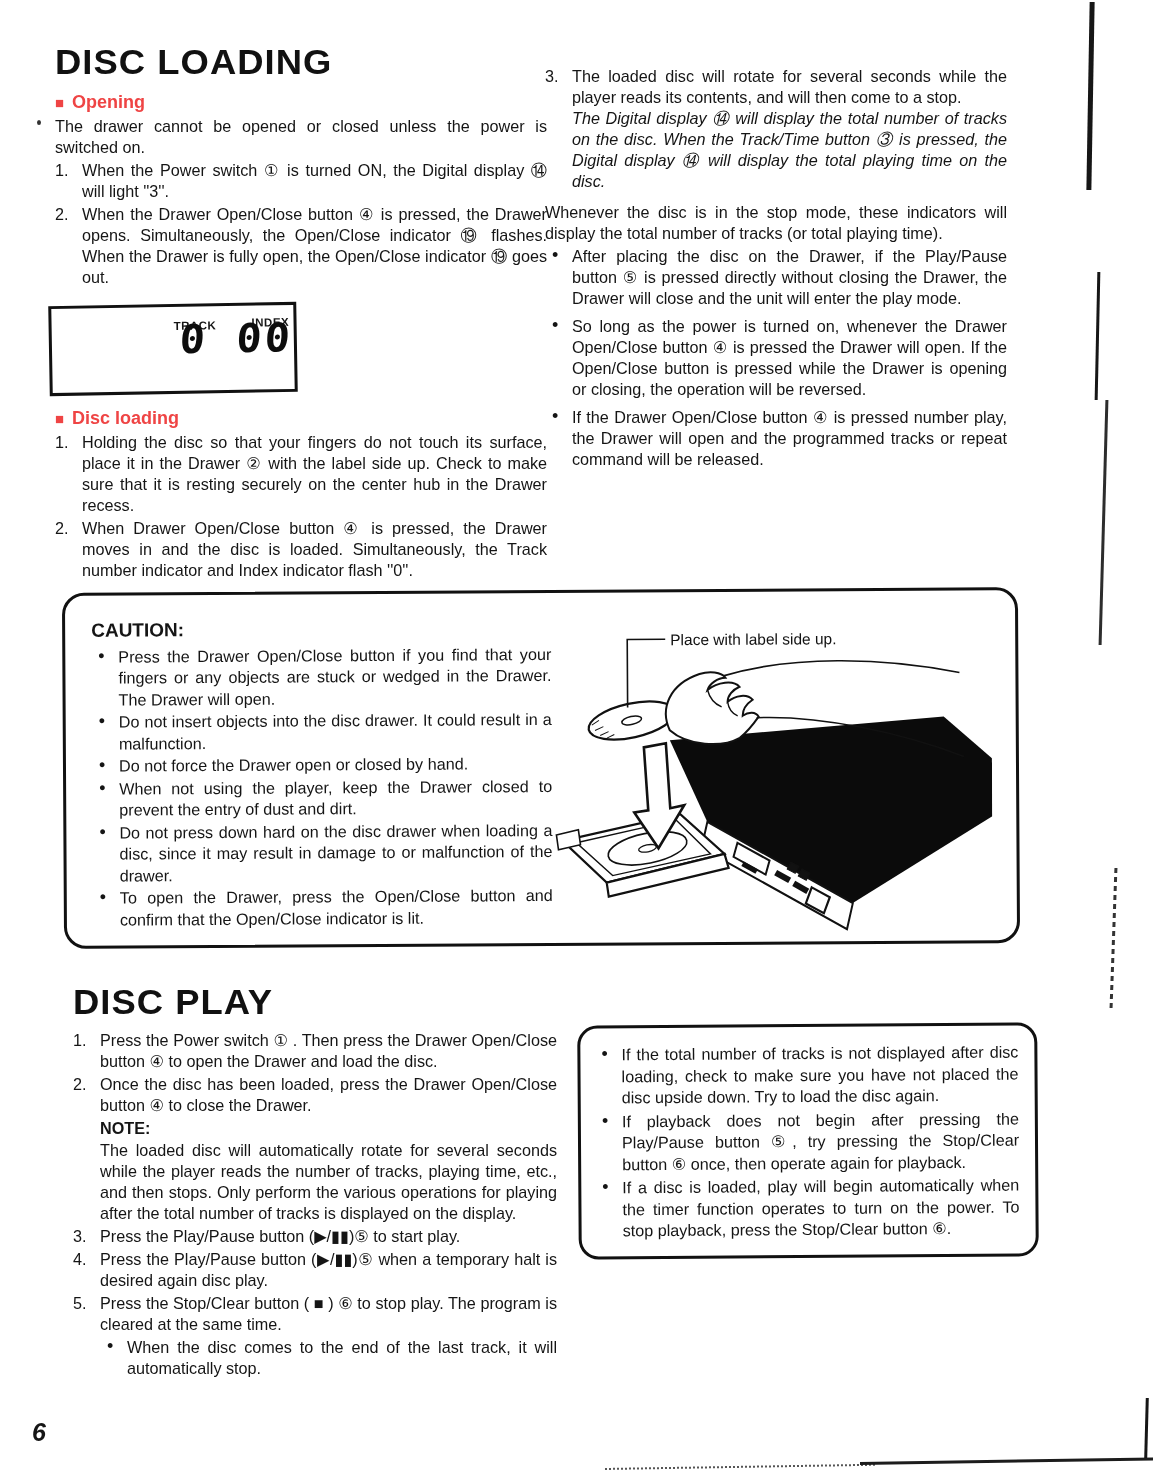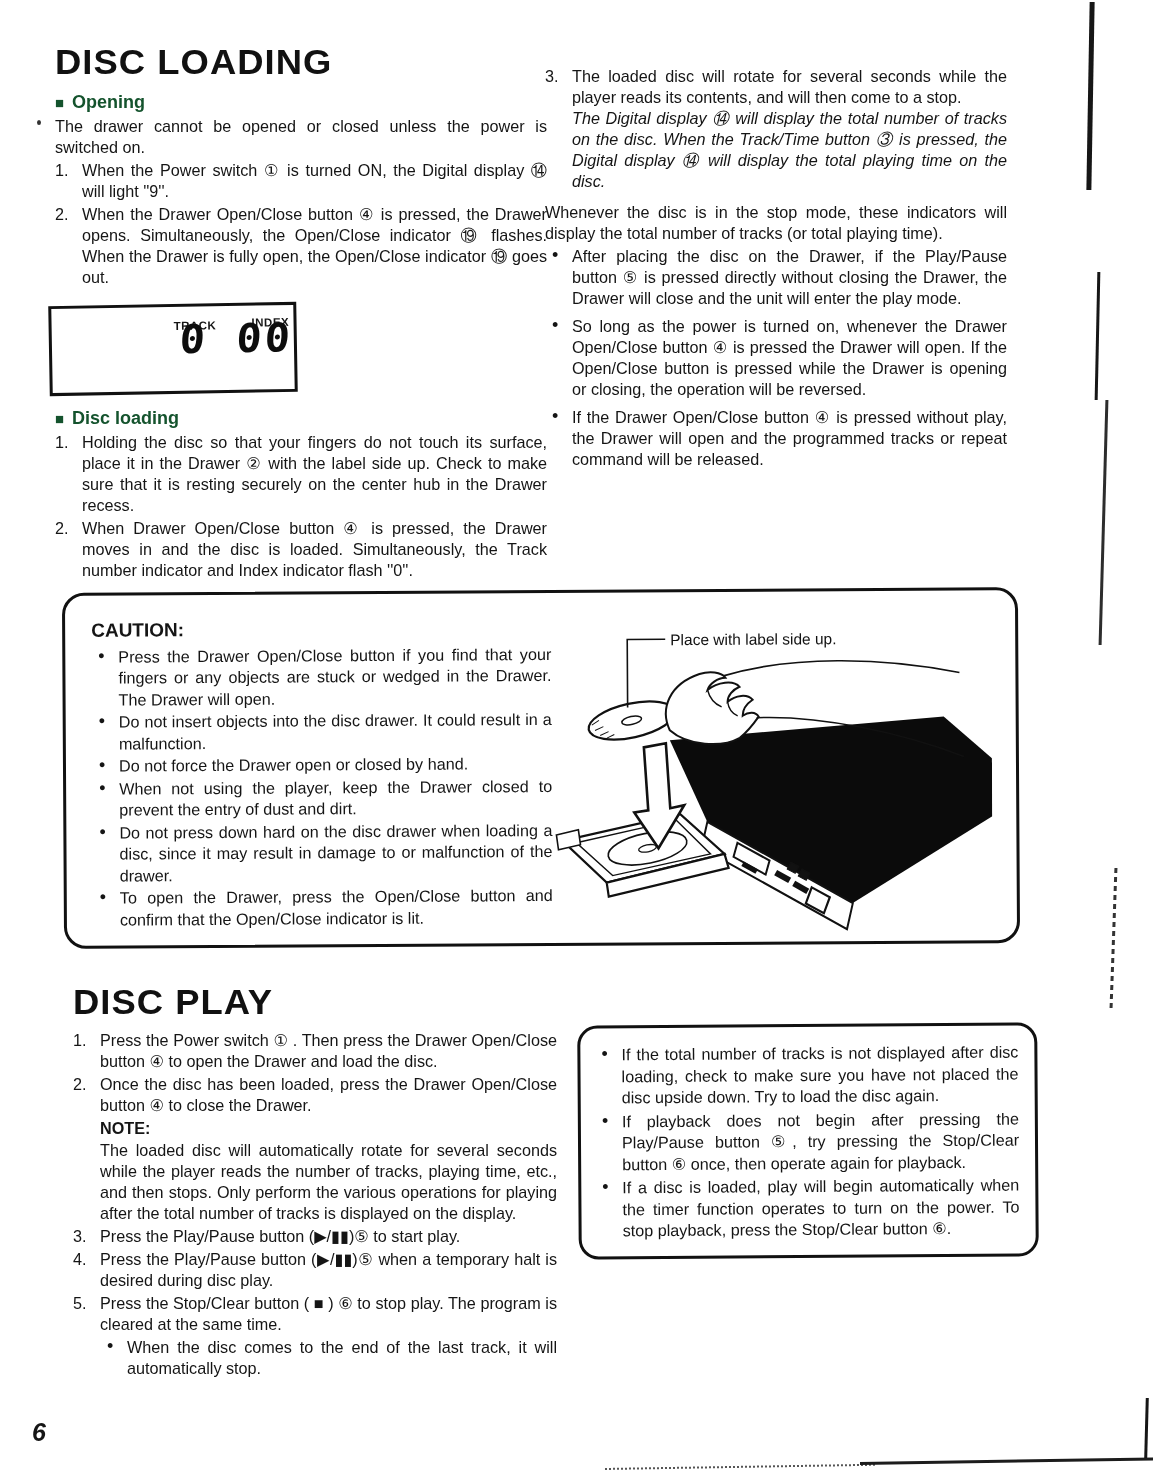--- a/index.html
+++ b/index.html
@@ -5,21 +5,21 @@
   html,body{margin:0;padding:0;background:#e8e8e8;}
   .page{
     position:relative;width:1153px;height:1478px;background:#ffffff;
     font-family:"Liberation Sans",sans-serif;color:#151515;overflow:hidden;
   }
   
   .h-title{
     position:absolute;font-size:35px;font-weight:bold;letter-spacing:1px;
     transform:scaleX(1.04);transform-origin:left top;white-space:nowrap;color:#111;
   }
-  .sec-head{font-size:18px;font-weight:bold;margin:0 0 3px 0;color:#14532d;}
+  .sec-head{font-size:18px;font-weight:bold;margin:0 0 3px 0;color:#ef4444;}
   .sec-head .marker{font-size:15px;margin-right:8px;}
   
   .col{position:absolute;font-size:16.2px;line-height:21px;}
   p.body{margin:0 0 2px 0;text-align:justify;}
   .li{display:flex;margin:0 0 2px 0;}
   .li .num{flex:0 0 27px;}
   .li .txt{flex:1;text-align:justify;}
   .li .txt .cont{margin-top:0;font-style:italic;}
   .bl{position:relative;padding-left:27px;margin:0 0 7px 0;text-align:justify;}
   .bl::before{content:"\2022";position:absolute;left:7px;top:-1px;font-size:18px;}
@@ -69,21 +69,21 @@
 
   <div class="speck" style="left:37px;top:120px;"></div>
 
   <div class="col" style="left:55px;top:92px;width:492px;">
     <div class="sec-head">
       <span class="marker">■</span><span>Opening</span>
     </div>
     <p class="body">The drawer cannot be opened or closed unless the power is switched on.</p>
     <div class="li">
       <span class="num">1.</span>
-      <span class="txt">When the Power switch ① is turned ON, the Digital display ⑭ will light ''9''.</span>
+      <span class="txt">When the Power switch ① is turned ON, the Digital display ⑭ will light ''3''.</span>
     </div>
     <div class="li">
       <span class="num">2.</span>
       <span class="txt">When the Drawer Open/Close button ④ is pressed, the Drawer opens. Simultaneously, the Open/Close indicator ⑲ flashes. When the Drawer is fully open, the Open/Close indicator ⑲ goes out.</span>
     </div>
 
     <div class="display-box">
       <span class="lab track">TRACK</span>
       <span class="lab index">INDEX</span>
       <span class="digits">0 00</span>
@@ -107,21 +107,21 @@
       <span class="num">3.</span>
       <span class="txt">
         <div>The loaded disc will rotate for several seconds while the player reads its contents, and will then come to a stop.</div>
         <div class="cont">The Digital display ⑭ will display the total number of tracks on the disc.  When the Track/Time button ③ is pressed, the Digital display ⑭ will display the total playing time on the disc.</div>
       </span>
     </div>
     <p class="body" style="margin-top:10px;">Whenever the disc is in the stop mode, these indicators will display the total number of tracks (or total playing time).</p>
     <div style="">
       <div class="bl">After placing the disc on the Drawer, if the Play/Pause button ⑤ is pressed directly without closing the Drawer, the Drawer will close and the unit will enter the play mode.</div>
       <div class="bl">So long as the power is turned on, whenever the Drawer Open/Close button ④ is pressed the Drawer will open.  If the Open/Close button is pressed while the Drawer is opening or closing, the operation will be reversed.</div>
-      <div class="bl">If the Drawer Open/Close button ④ is pressed without play, the Drawer will open and the programmed tracks or repeat command will be released.</div>
+      <div class="bl">If the Drawer Open/Close button ④ is pressed number play, the Drawer will open and the programmed tracks or repeat command will be released.</div>
     </div>
   </div>
 
   <div class="caution-box">
     <div class="caution-left">
       <div class="caution-head">CAUTION:</div>
       <div class="bl" style="margin-bottom:1px;">Press the Drawer Open/Close button if you find that your fingers or any objects are stuck or wedged in the Drawer.  The Drawer will open.</div>
       <div class="bl" style="margin-bottom:1px;">Do not insert objects into the disc drawer.  It could result in a malfunction.</div>
       <div class="bl" style="margin-bottom:1px;">Do not force the Drawer open or closed by hand.</div>
       <div class="bl" style="margin-bottom:1px;">When not using the player, keep the Drawer closed to prevent the entry of dust and dirt.</div>
@@ -194,21 +194,21 @@
     <div class="note-block">
       <div class="note-head">NOTE:</div>
       <p class="body">The loaded disc will automatically rotate for several seconds while the player reads the number of tracks, playing time, etc., and then stops.  Only perform the various operations for playing after the total number of tracks is displayed on the display.</p>
     </div>
     <div class="li">
       <span class="num">3.</span>
       <span class="txt">Press the Play/Pause button (▶/▮▮)⑤ to start play.</span>
     </div>
     <div class="li">
       <span class="num">4.</span>
-      <span class="txt">Press the Play/Pause button (▶/▮▮)⑤ when a temporary halt is desired during disc play.</span>
+      <span class="txt">Press the Play/Pause button (▶/▮▮)⑤ when a temporary halt is desired again disc play.</span>
     </div>
     <div class="li">
       <span class="num">5.</span>
       <span class="txt">Press the Stop/Clear button ( ■ ) ⑥ to stop play. The program is cleared at the same time.</span>
     </div>
     <div class="sub-indent">
       <div class="bl">When the disc comes to the end of the last track, it will automatically stop.</div>
     </div>
   </div>
 

